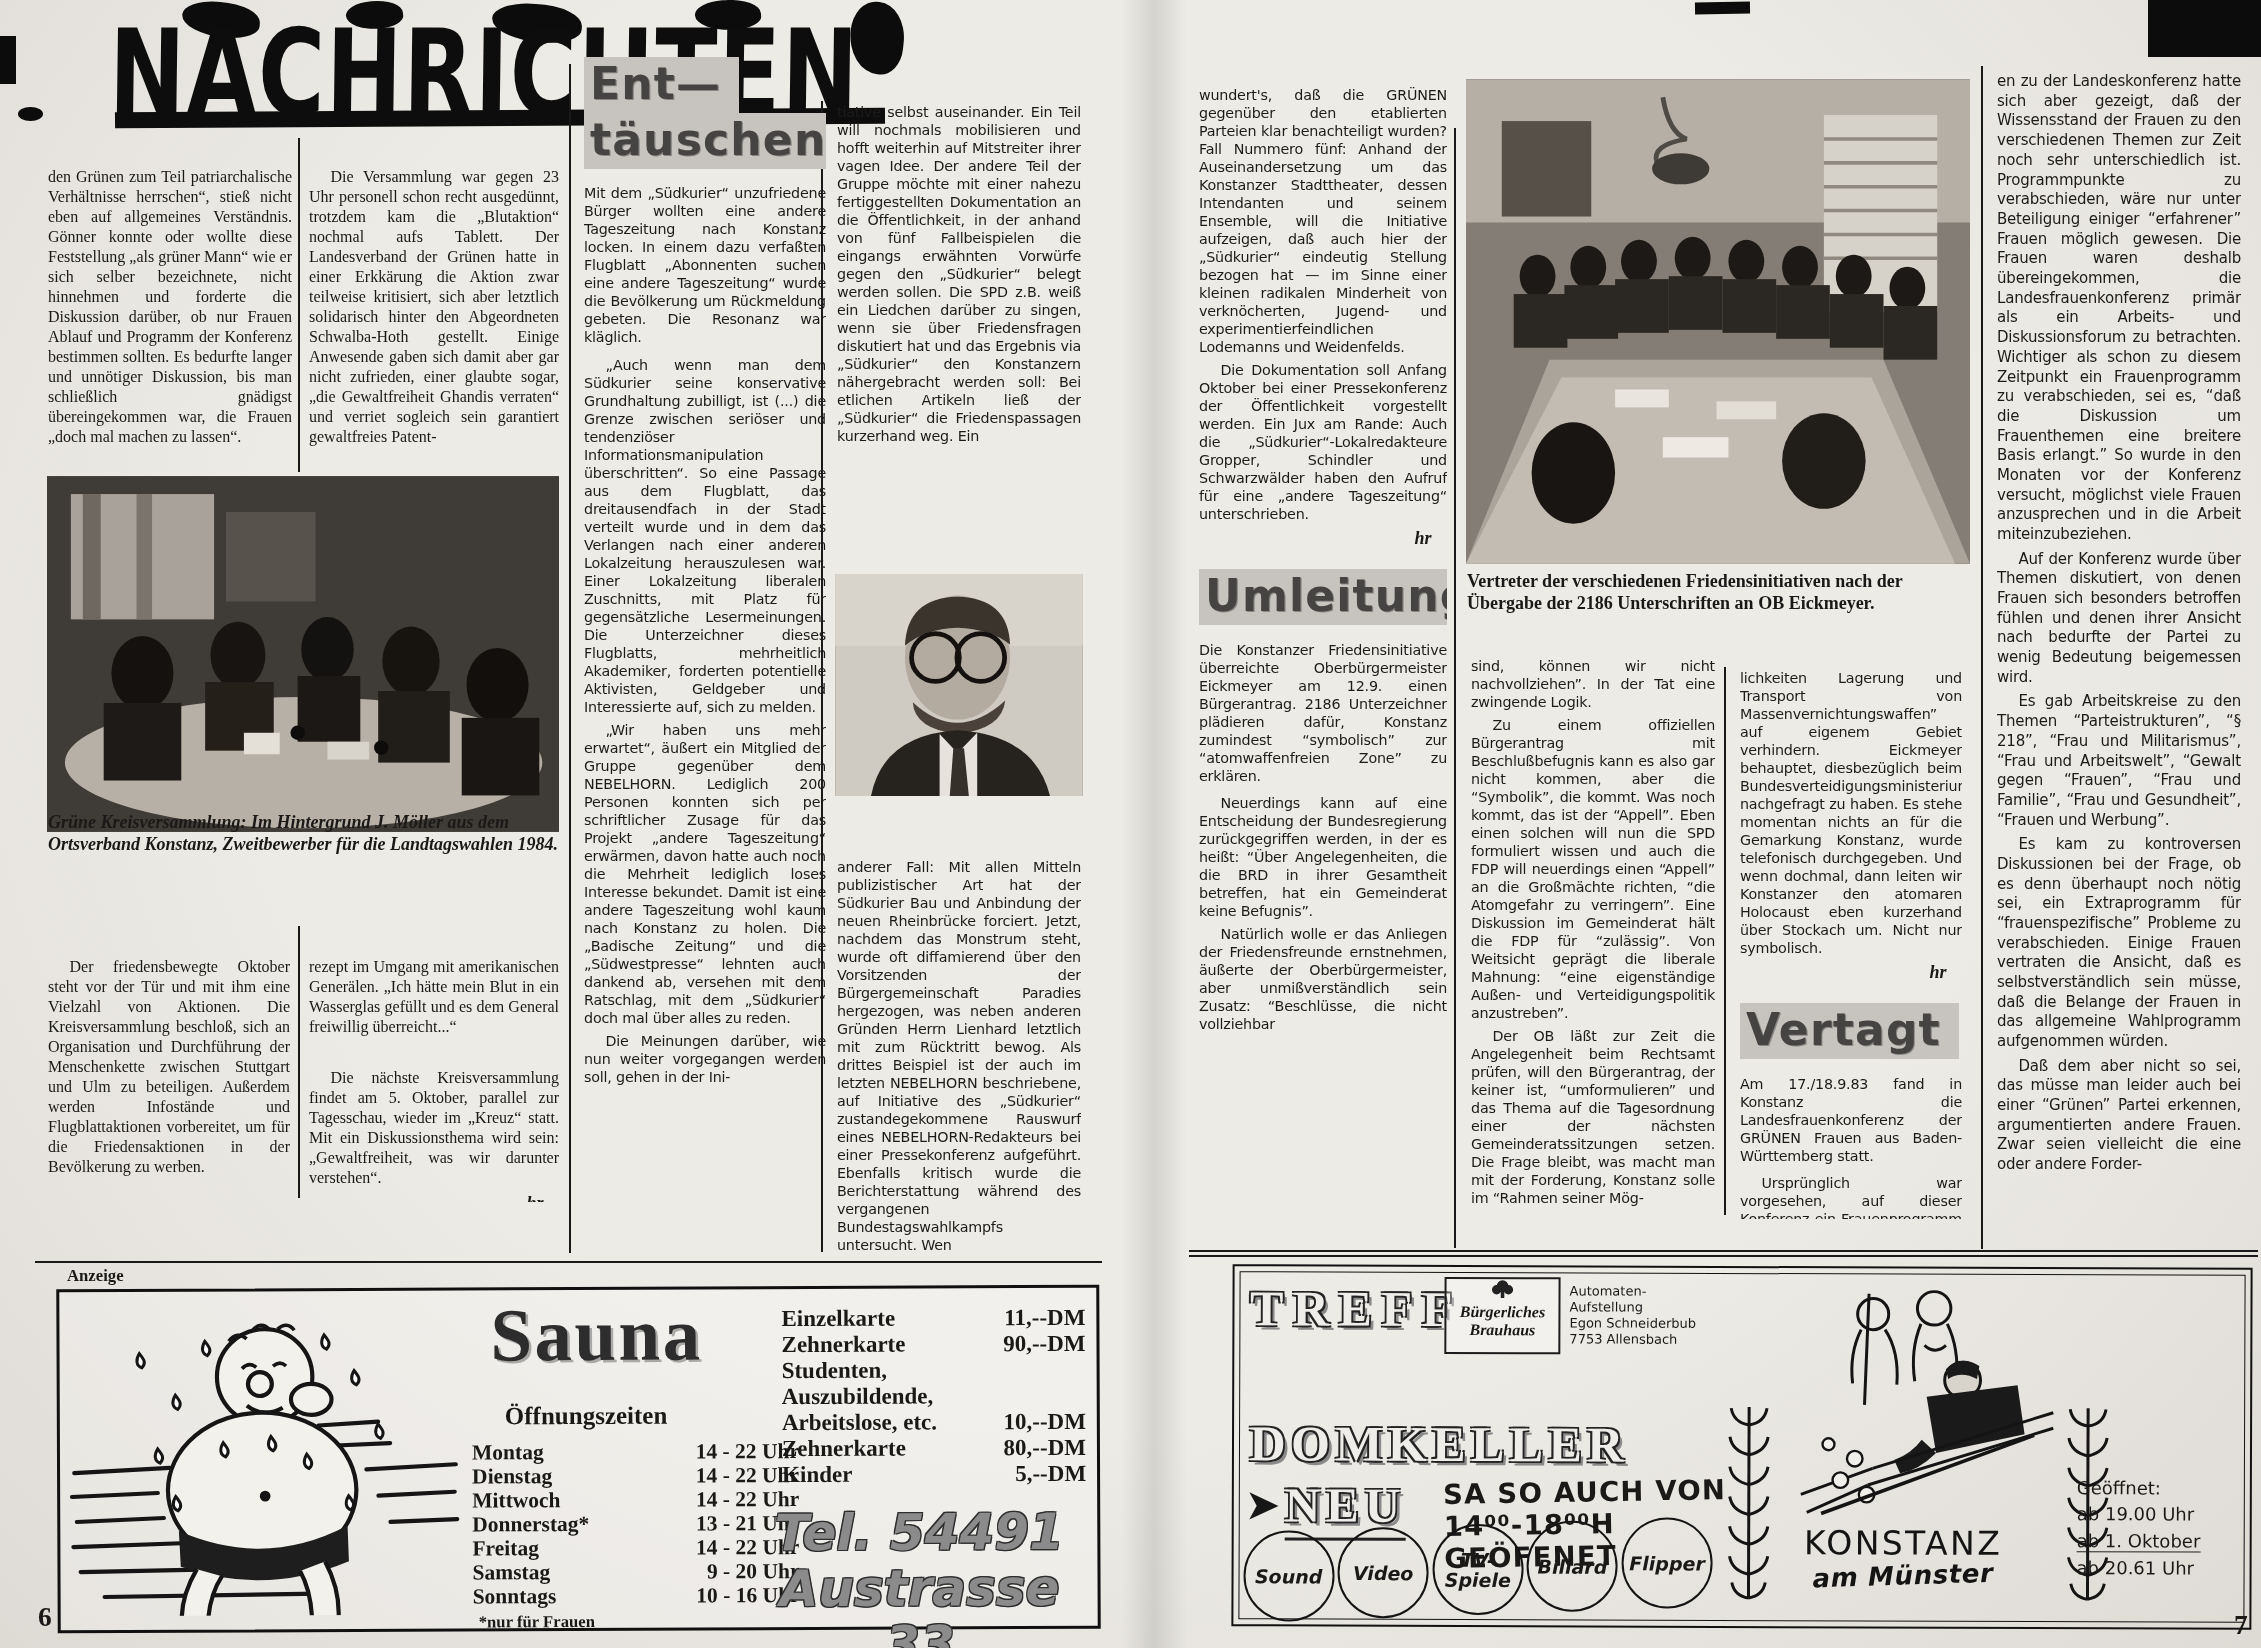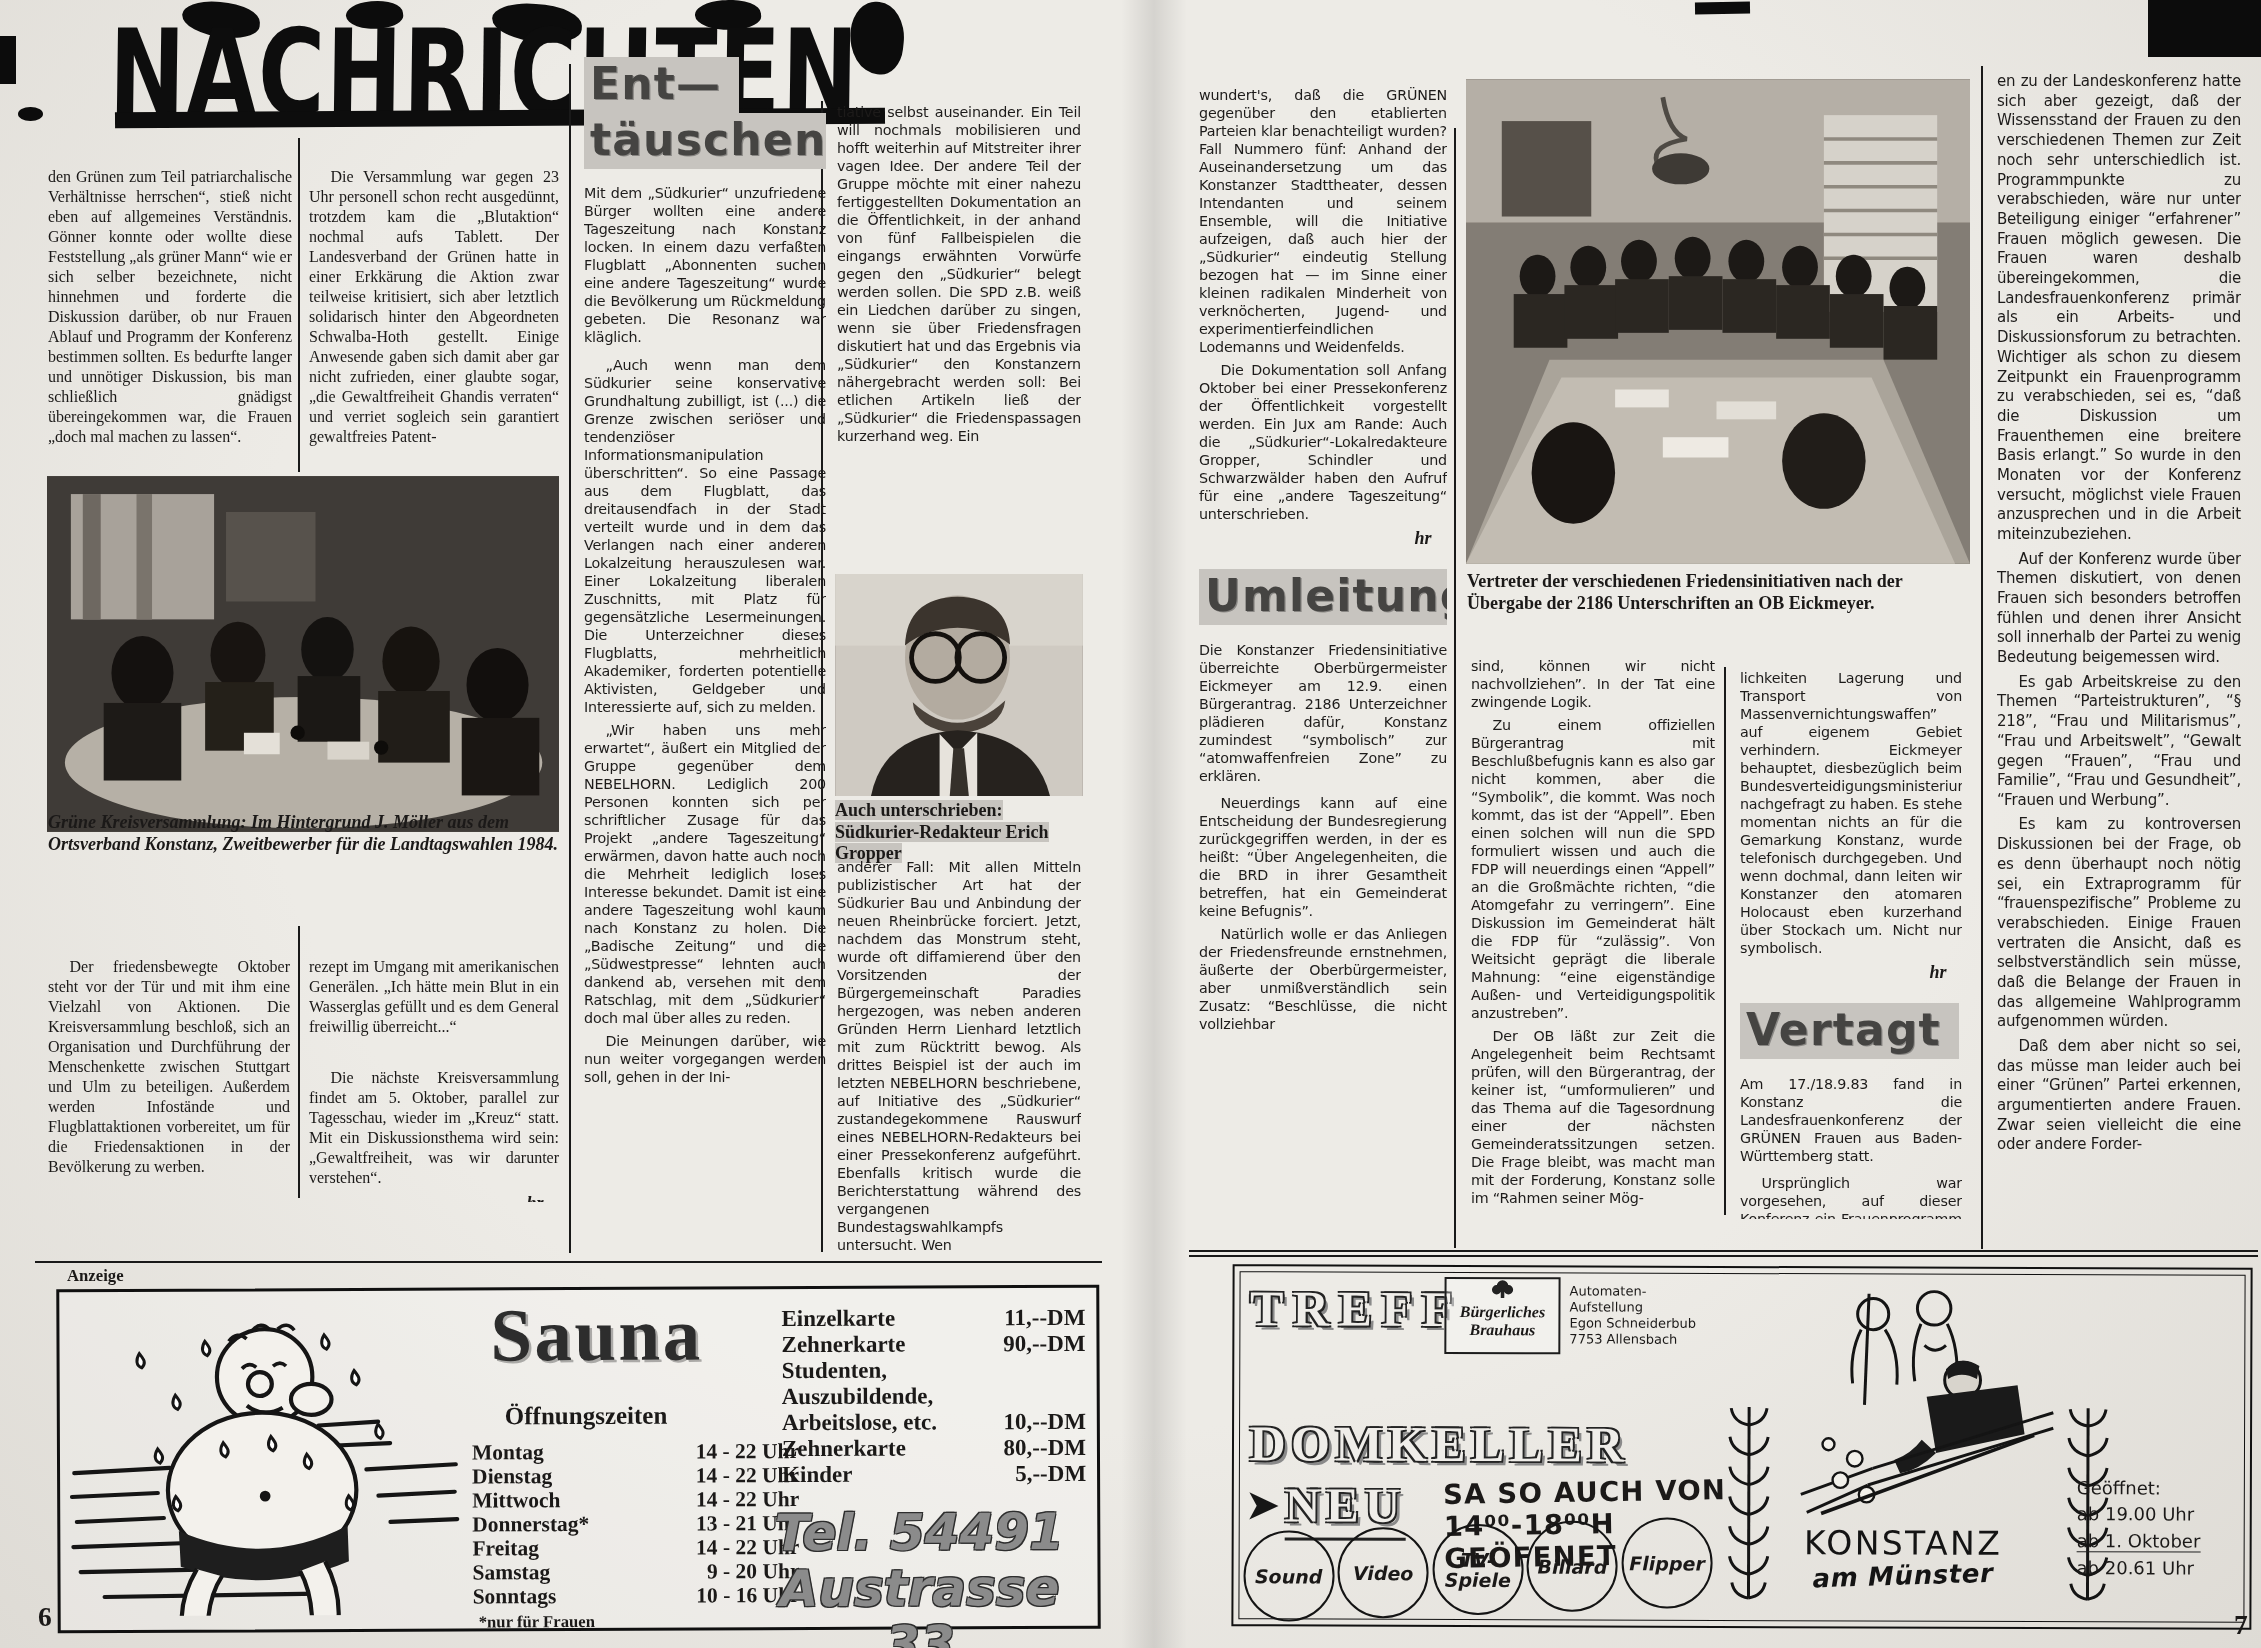--- a/index.html
+++ b/index.html
@@ -187,21 +187,20 @@
       <path d="M117 120 Q120 40 205 38 Q290 40 293 118 Q260 92 205 90 Q150 92 117 120 Z" fill="#3b342d"></path>
       <circle cx="168" cy="140" r="40" fill="none" stroke="#14110e" stroke-width="8"></circle>
       <circle cx="244" cy="140" r="40" fill="none" stroke="#14110e" stroke-width="8"></circle>
       <line x1="208" y1="140" x2="206" y2="140" stroke="#14110e" stroke-width="8"></line>
       <path d="M130 215 Q205 285 285 212 Q280 260 205 268 Q133 260 130 215 Z" fill="#4a423a"></path>
       <path d="M60 372 Q80 270 205 262 Q335 270 360 372 Z" fill="#26221e"></path>
       <path d="M175 268 L205 300 L238 266 L238 372 L175 372 Z" fill="#e7e3dc"></path>
       <path d="M198 292 L216 292 L224 372 L192 372 Z" fill="#35302a"></path>
     </svg>
   </div>
-  <div class="caption hl" style="left:835px;top:800px;width:248px;"><span>Auch unterschrieben: Südkurier-Redakteur Erich Gropper</span></div>
 
   <div class="col sans-body" style="left:837px;top:858px;width:244px;height:395px;">
       <p class="cont">anderer Fall: Mit allen Mitteln publizistischer Art hat der Südkurier Bau und Anbindung der neuen Rheinbrücke forciert. Jetzt, nachdem das Monstrum steht, wurde oft diffamierend über den Vorsitzenden der Bürgergemeinschaft Paradies hergezogen, was neben anderen Gründen Herrn Lienhard letztlich mit zum Rücktritt bewog. Als drittes Beispiel ist der auch im letzten NEBELHORN beschriebene, auf Initiative des „Südkurier“ zustandegekommene Rauswurf eines NEBELHORN-Redakteurs bei einer Pressekonferenz aufgeführt. Ebenfalls kritisch wurde die Berichterstattung während des vergangenen Bundestagswahlkampfs untersucht. Wen</p>
     </div>
 
   <div class="col sans-body" style="left:1199px;top:86px;width:248px;height:1168px;">
     <div>
         <p class="cont">wundert's, daß die GRÜNEN gegenüber den etablierten Parteien klar benachteiligt wurden? Fall Nummero fünf: Anhand der Auseinandersetzung um das Konstanzer Stadttheater, dessen Intendanten und seinem Ensemble, will die Initiative aufzeigen, daß auch hier der „Südkurier“ eindeutig Stellung bezogen hat — im Sinne einer kleinen radikalen Minderheit von verknöcherten, Jugend- und experimentierfeindlichen Lodemanns und Weidenfelds.</p>
         <p>Die Dokumentation soll Anfang Oktober bei einer Pressekonferenz der Öffentlichkeit vorgestellt werden. Ein Jux am Rande: Auch die „Südkurier“-Lokalredakteure Gropper, Schindler und Schwarzwälder haben den Aufruf für eine „andere Tageszeitung“ unterschrieben.</p>
       </div>
@@ -278,21 +277,21 @@
       <span class="band">Vertagt</span>
     </div>
     <p class="lead">Am 17./18.9.83 fand in Konstanz die Landesfrauenkonferenz der GRÜNEN Frauen aus Baden-Württemberg statt.</p>
     <div>
         <p>Ursprünglich war vorgesehen, auf dieser Konferenz ein Frauenprogramm für die GRÜNEN in Baden-Württemberg zu verabschieden. Im Laufe der Vorbereitungstreff-</p>
       </div>
   </div>
 
   <div class="col sans-body loose" style="left:1997px;top:72px;width:244px;height:1179px;">
       <p class="cont">en zu der Landeskonferenz hatte sich aber gezeigt, daß der Wissensstand der Frauen zu den verschiedenen Themen zur Zeit noch sehr unterschiedlich ist. Programmpunkte zu verabschieden, wäre nur unter Beteiligung einiger “erfahrener” Frauen möglich gewesen. Die Frauen waren deshalb übereingekommen, die Landesfrauenkonferenz primär als ein Arbeits- und Diskussionsforum zu betrachten. Wichtiger als schon zu diesem Zeitpunkt ein Frauenprogramm zu verabschieden, sei es, “daß die Diskussion um Frauenthemen eine breitere Basis erlangt.” So wurde in den Monaten vor der Konferenz versucht, möglichst viele Frauen anzusprechen und in die Arbeit miteinzubeziehen.</p>
-      <p>Auf der Konferenz wurde über Themen diskutiert, von denen Frauen sich besonders betroffen fühlen und denen ihrer Ansicht soll innerhalb der Partei zu wenig Bedeutung beigemessen wird.</p>
+      <p>Auf der Konferenz wurde über Themen diskutiert, von denen Frauen sich besonders betroffen fühlen und denen ihrer Ansicht nach bedurfte der Partei zu wenig Bedeutung beigemessen wird.</p>
       <p>Es gab Arbeitskreise zu den Themen “Parteistrukturen”, “§ 218”, “Frau und Militarismus”, “Frau und Arbeitswelt”, “Gewalt gegen “Frauen”, “Frau und Familie”, “Frau und Gesundheit”, “Frauen und Werbung”.</p>
       <p>Es kam zu kontroversen Diskussionen bei der Frage, ob es denn überhaupt noch nötig sei, ein Extraprogramm für “frauenspezifische” Probleme zu verabschieden. Einige Frauen vertraten die Ansicht, daß es selbstverständlich sein müsse, daß die Belange der Frauen in das allgemeine Wahlprogramm aufgenommen würden.</p>
       <p>Daß dem aber nicht so sei, das müsse man leider auch bei einer “Grünen” Partei erkennen, argumentierten andere Frauen. Zwar seien vielleicht die eine oder andere Forder-</p>
     </div>
 
   <div id="anzeige">Anzeige</div>
   <div id="sauna">
     <svg style="position:absolute;left:8.4px;top:8.4px;" width="394" height="316" viewBox="0 0 660 530">
       <g stroke="#151515" stroke-width="7" fill="none" stroke-linecap="round">
         <line x1="10" y1="290" x2="170" y2="282"></line>

